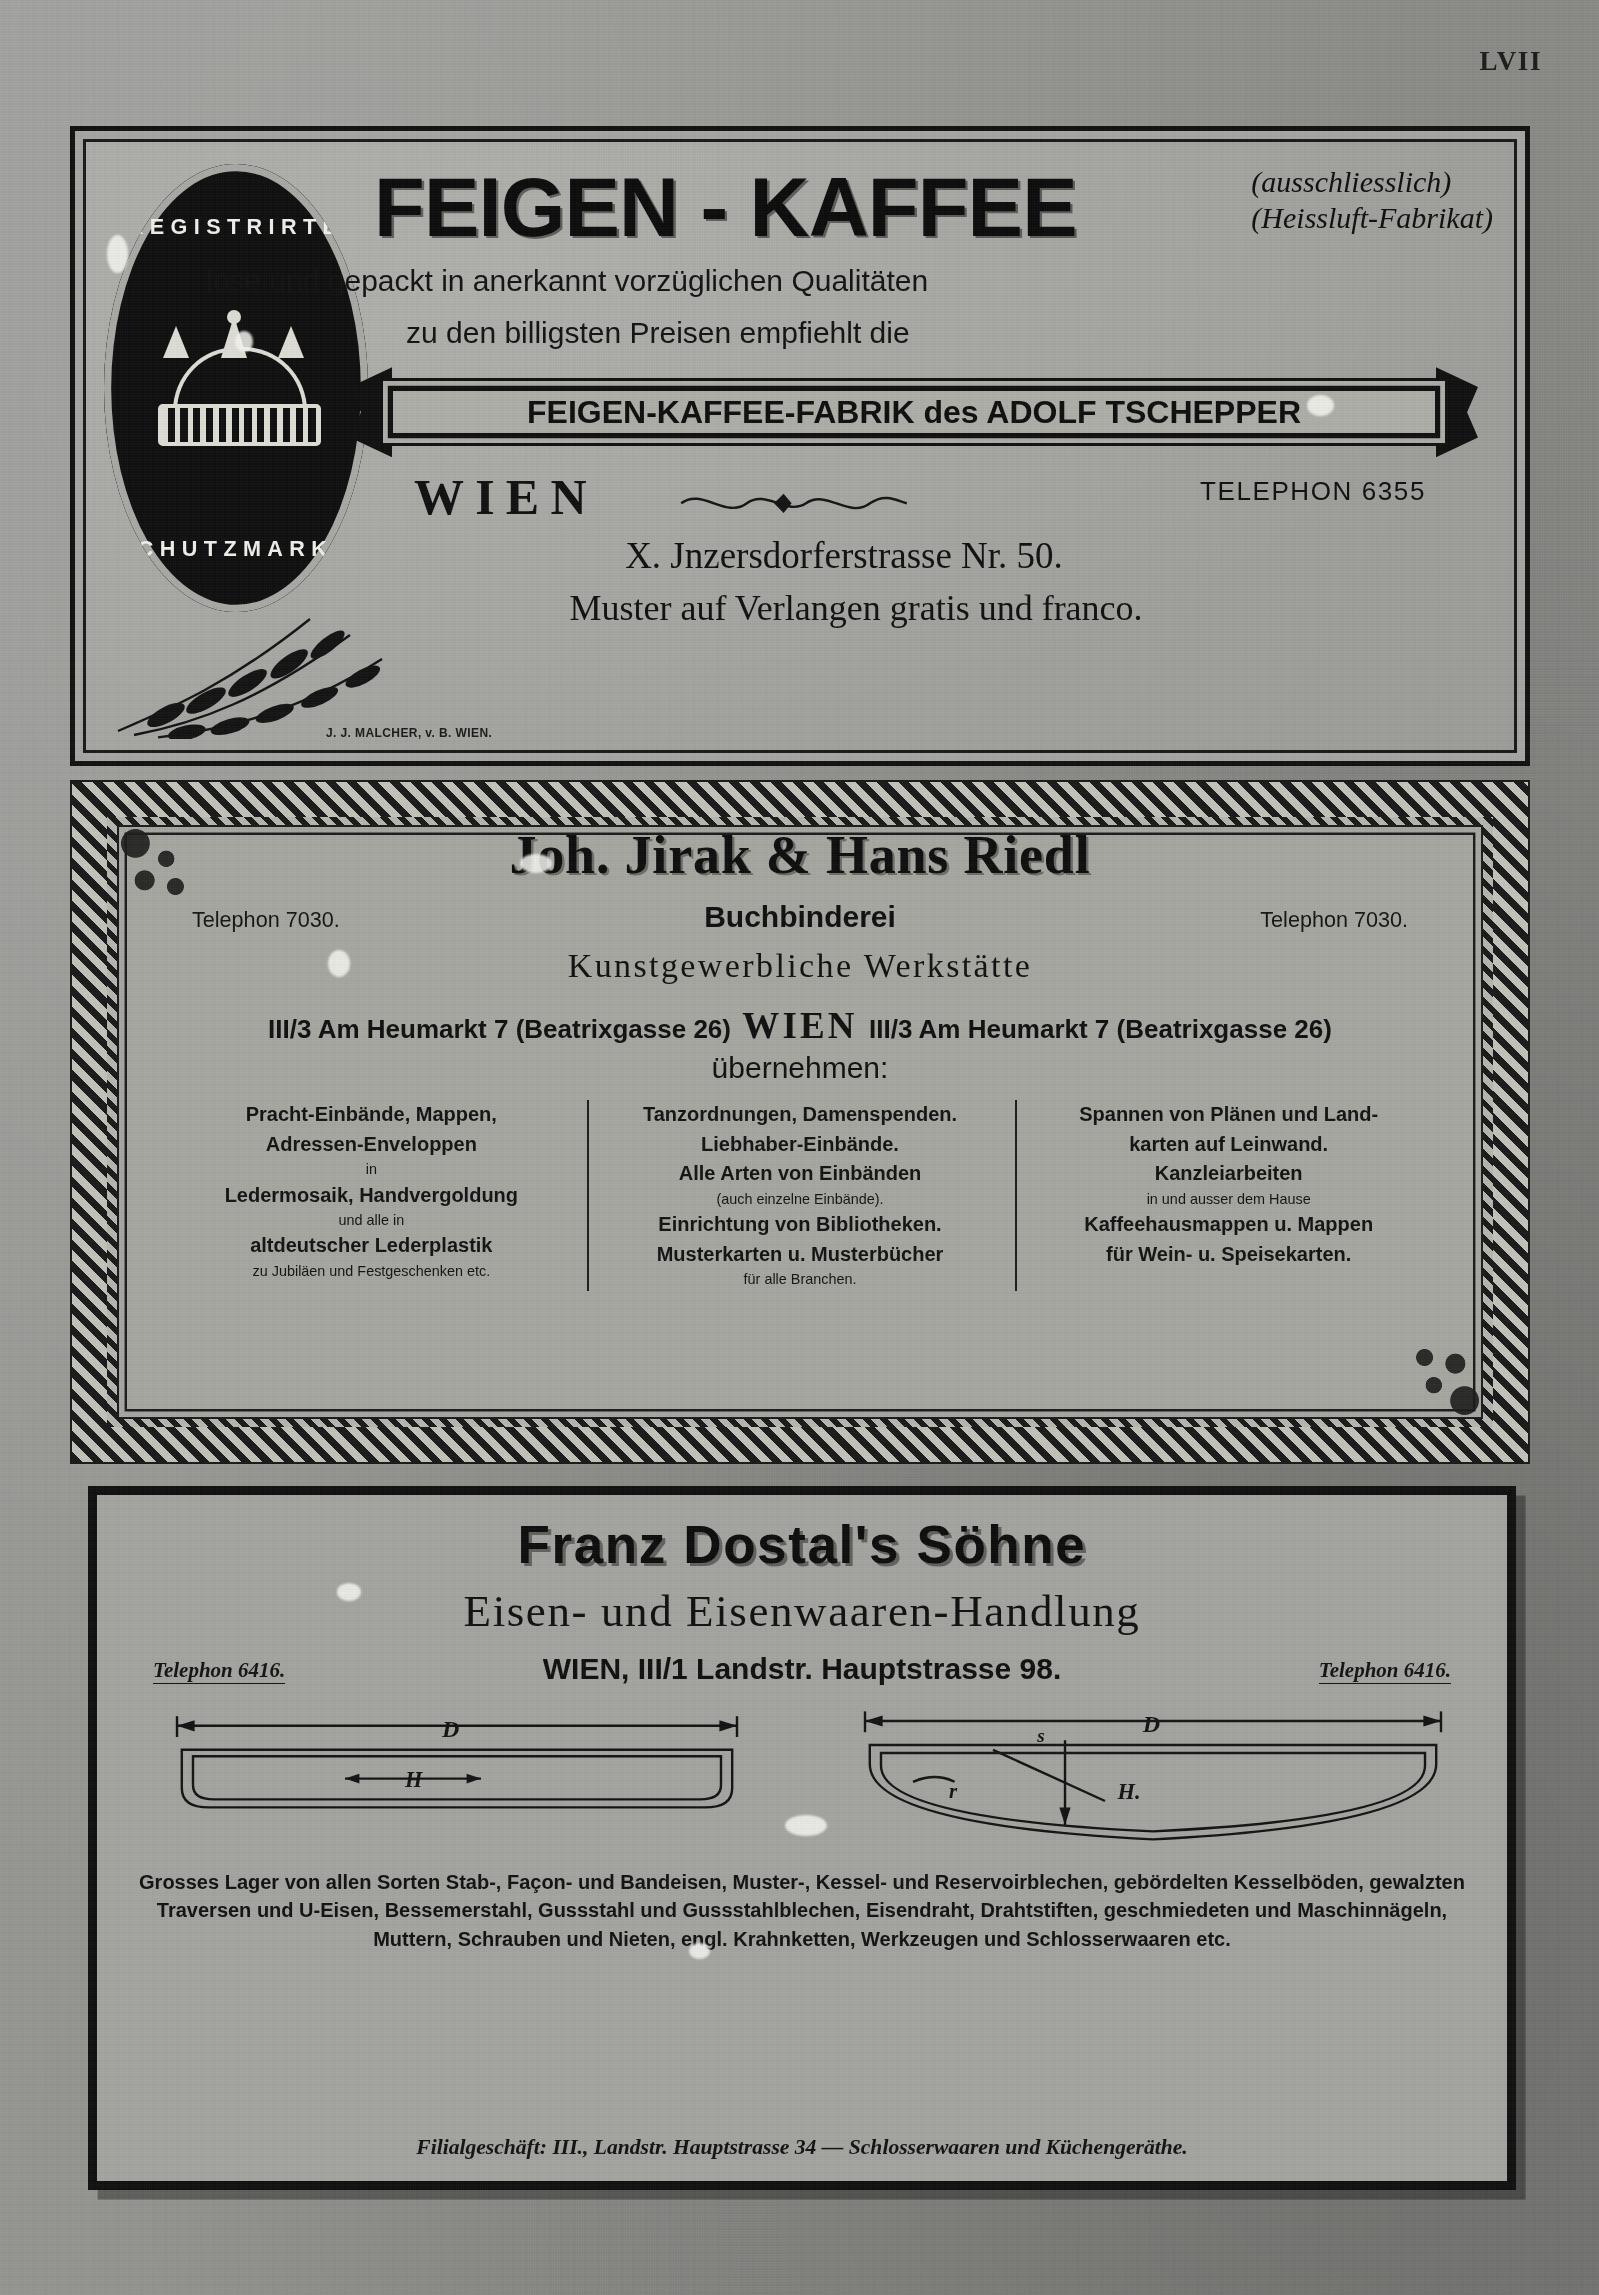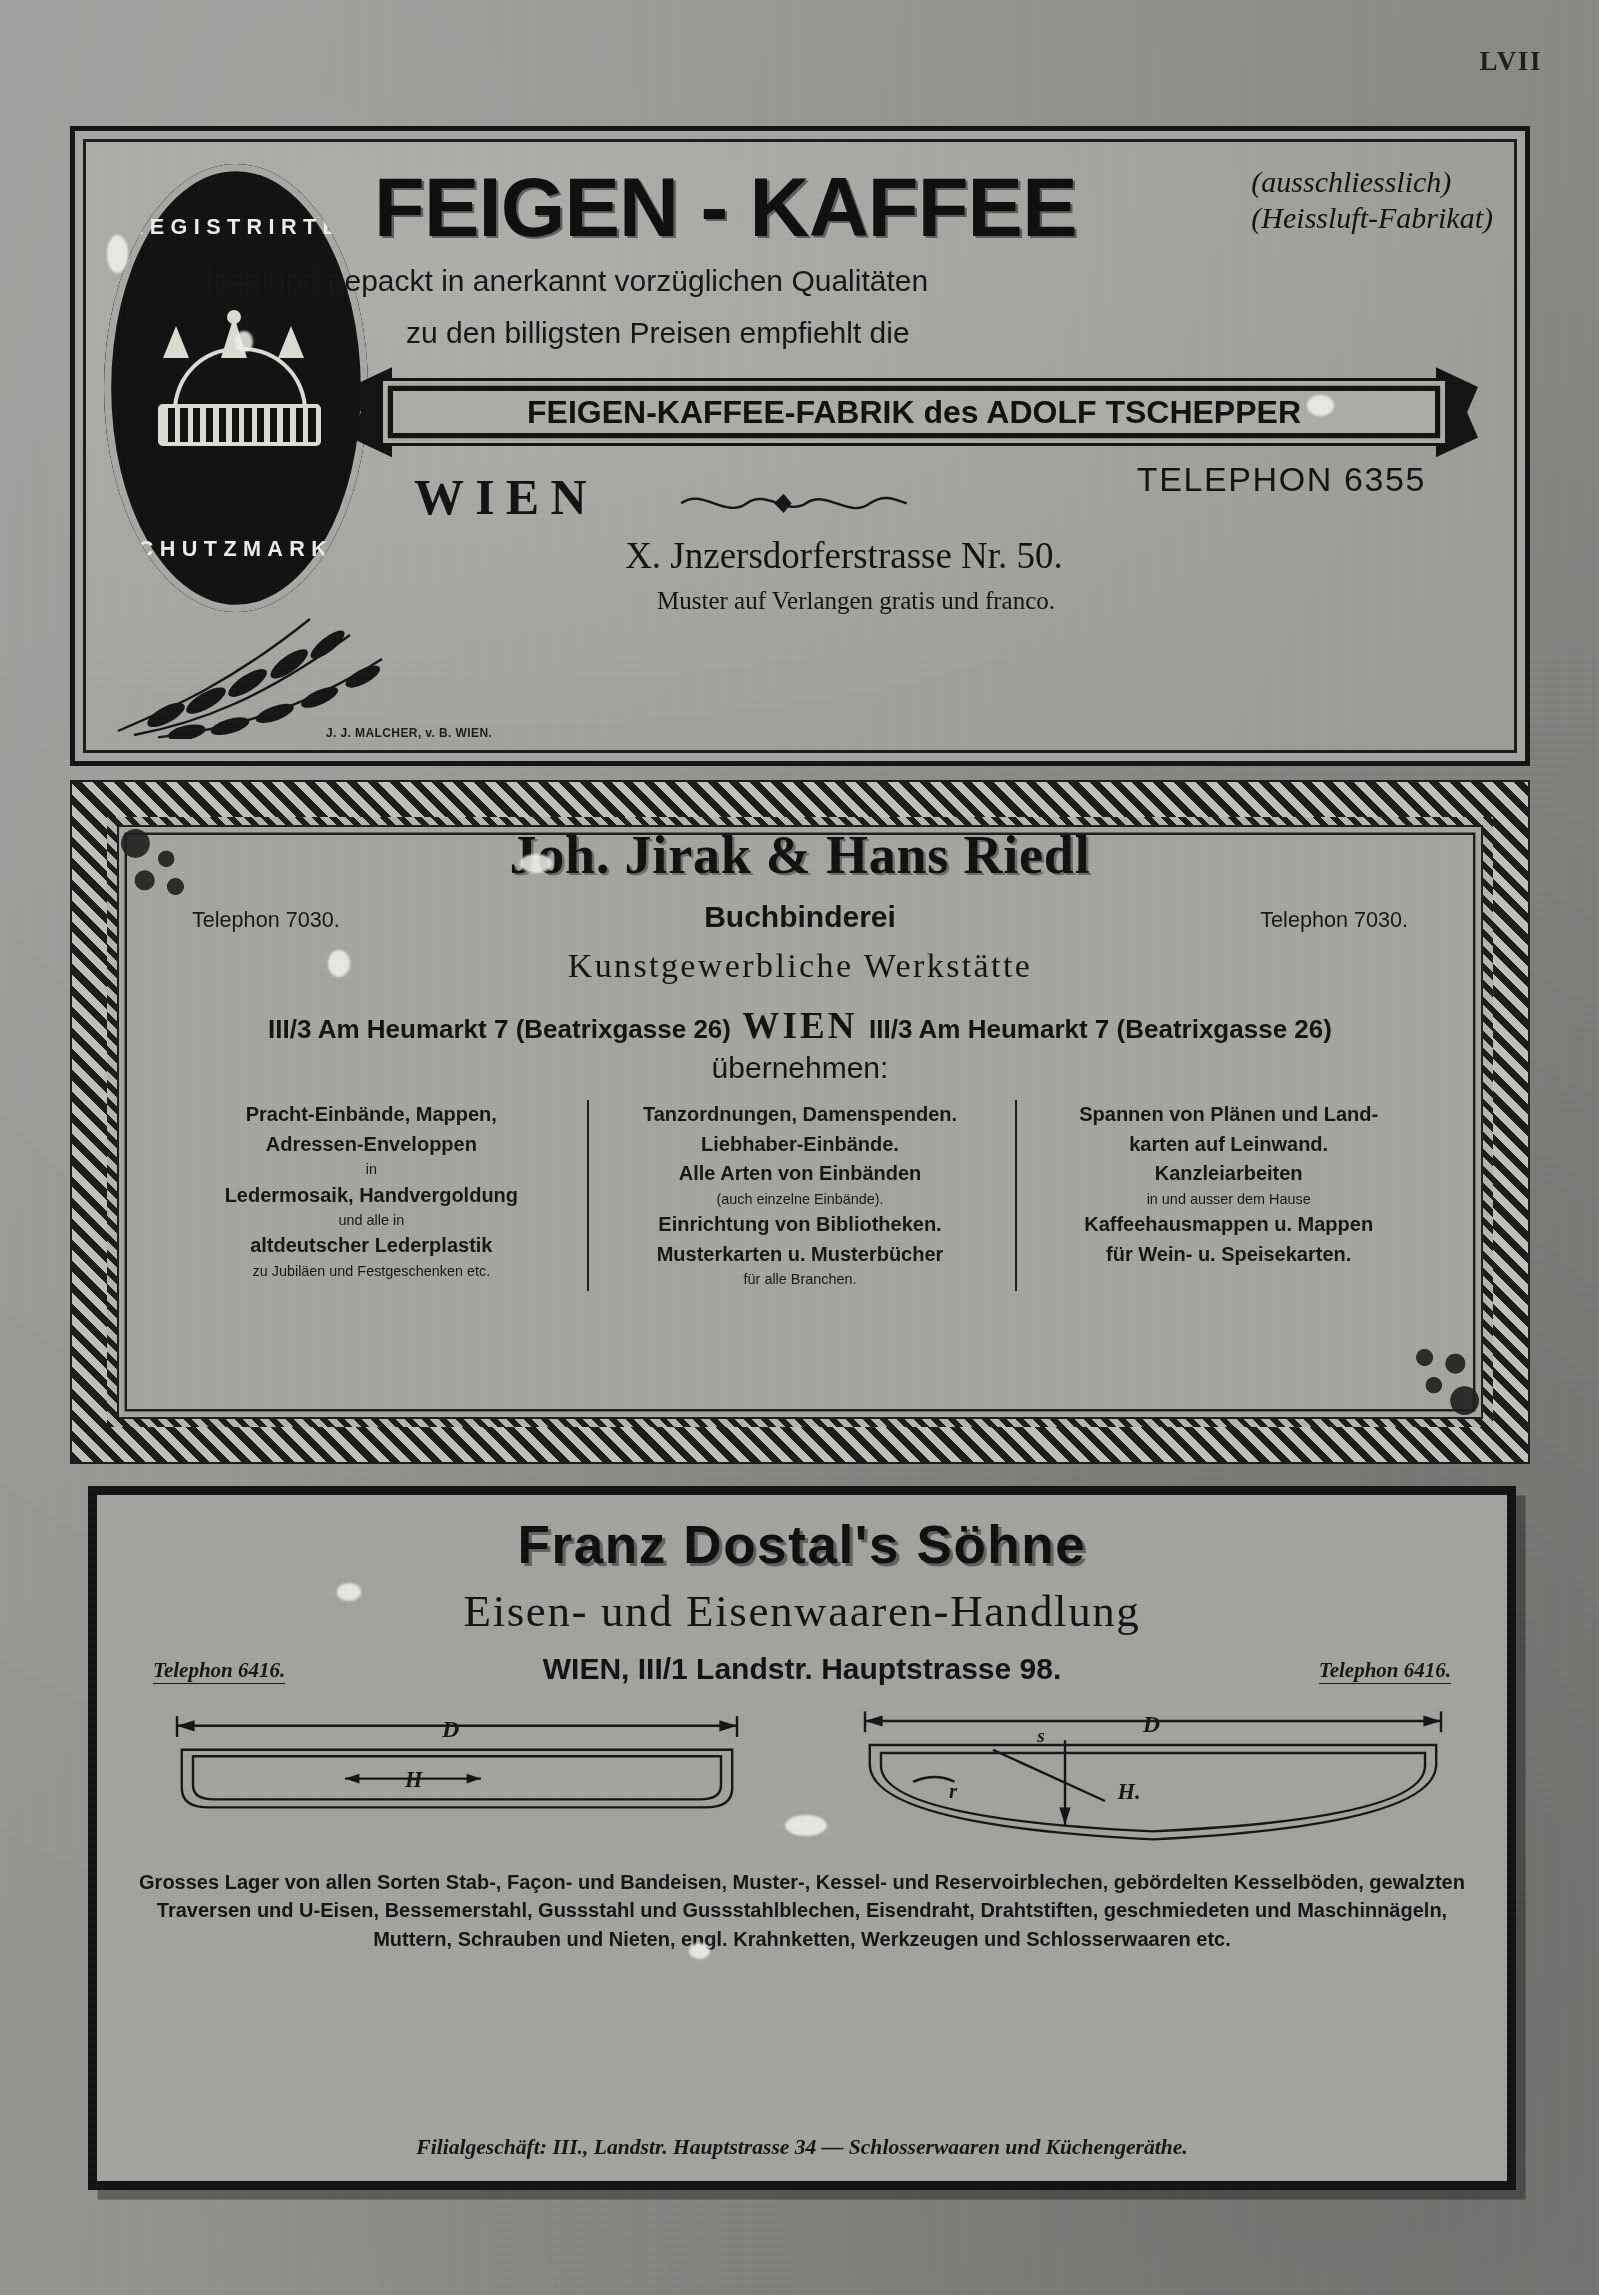--- a/index.html
+++ b/index.html
@@ -247,43 +247,43 @@
   #k-swirl {
     position: absolute;
     left: 592px;
     top: 342px;
     width: 232px;
     height: 37px;
   }
   #k-tel {
     position: absolute;
     right: 88px;
-    top: 318px;
-    font-family: "Liberation Sans", sans-serif;
-    font-size: 34px;
+    top: 334px;
+    font-family: "Liberation Sans", sans-serif;
+    font-size: 26px;
     letter-spacing: 1.6px;
     color: #111;
   }
   #k-addr {
     position: absolute;
     left: 0; right: 0;
     top: 392px;
     text-align: center;
     font-family: "Liberation Serif", serif;
     font-size: 37px;
     color: #111;
     padding-left: 88px;
   }
   #k-muster {
     position: absolute;
     left: 0; right: 0;
     top: 445px;
     text-align: center;
     font-family: "Liberation Serif", serif;
-    font-size: 25px;
+    font-size: 36px;
     color: #111;
     padding-left: 112px;
   }
 
   
   #ad-buch {
     left: 70px;
     top: 780px;
     width: 1460px;
     height: 684px;

